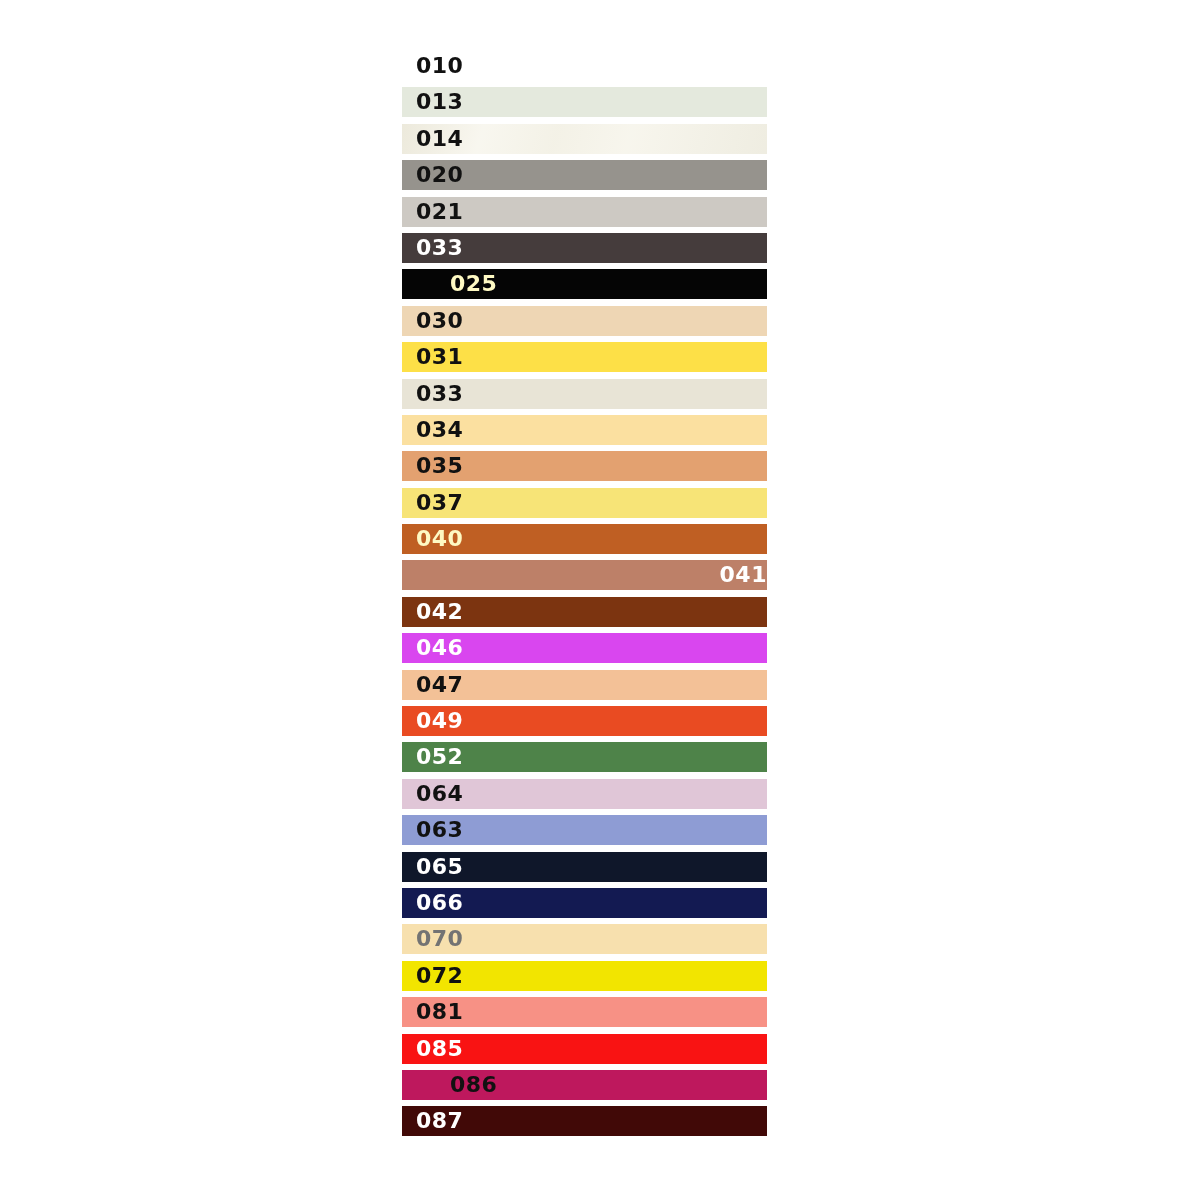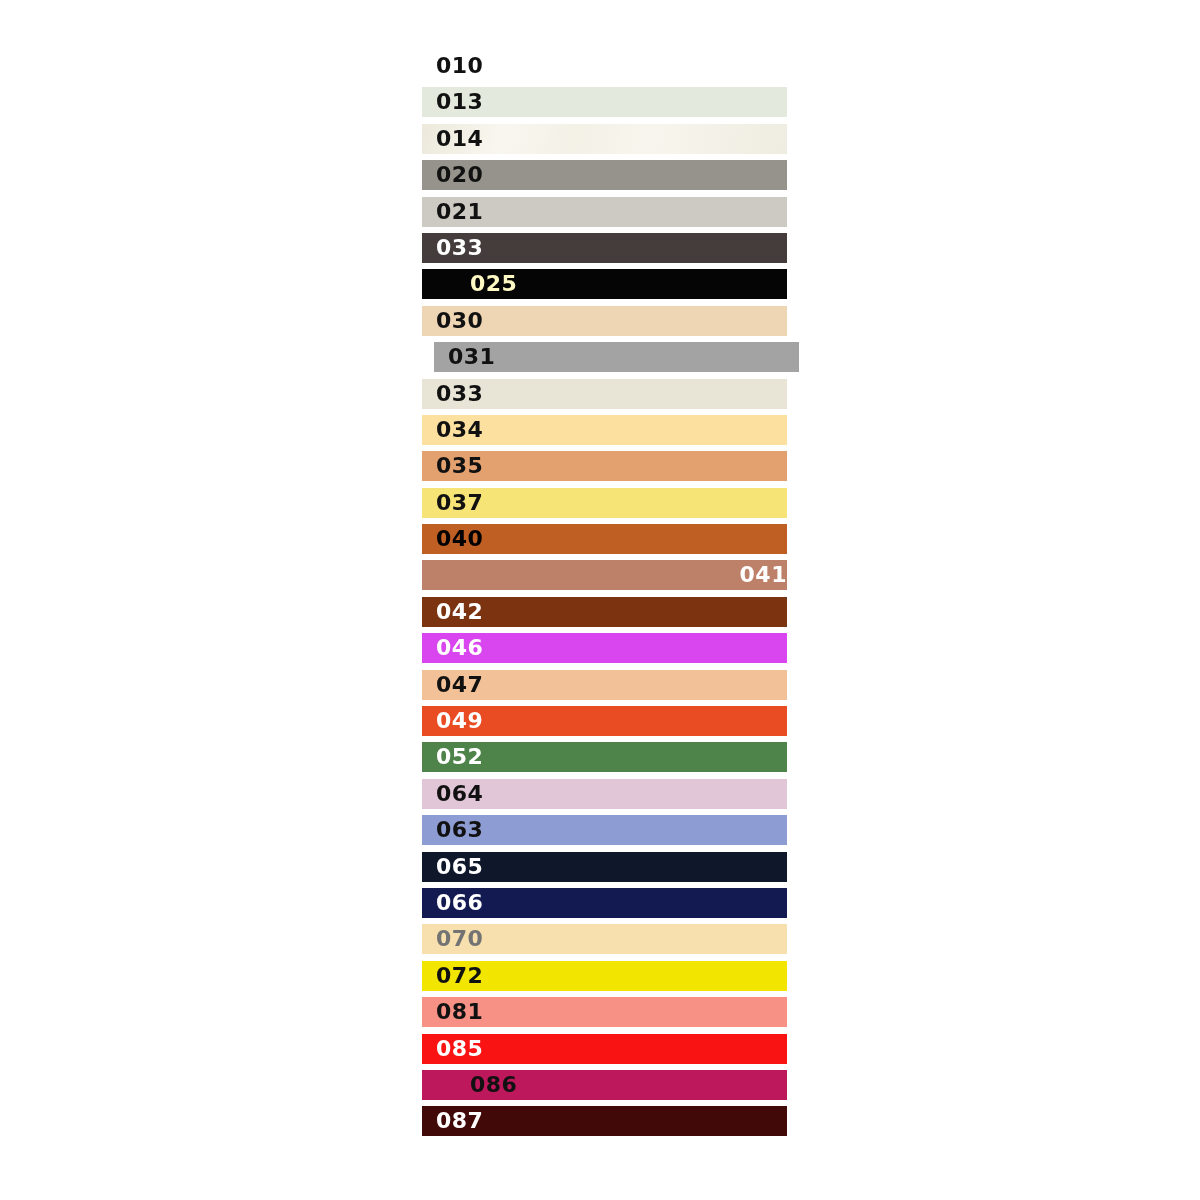--- a/index.html
+++ b/index.html
@@ -9,21 +9,21 @@
   }
   body {
     width: 1200px;
     height: 1200px;
     background: #ffffff;
     font-family: "DejaVu Sans", sans-serif;
     overflow: hidden;
   }
   #swatch-chart {
     position: absolute;
-    left: 422px;
+    left: 402px;
     top: 51px;
     width: 365px;
   }
   .swatch-row {
     position: relative;
     height: 30px;
     margin-bottom: 6.4px;
     width: 365px;
     box-sizing: border-box;
     display: flex;
@@ -73,37 +73,37 @@
     </div>
     <div class="swatch-row" style="background: rgb(69, 60, 60);">
       <span class="swatch-label" style="color: rgb(255, 255, 255); position: relative;">033</span>
     </div>
     <div class="swatch-row" style="background: rgb(5, 5, 5);">
       <span class="swatch-label" style="color: #fef9c3; position: relative; padding-left: 48px;">025</span>
     </div>
     <div class="swatch-row" style="background: rgb(238, 214, 180);">
       <span class="swatch-label" style="color: rgb(17, 17, 17); position: relative;">030</span>
     </div>
-    <div class="swatch-row" style="background: #a3a3a3; margin-left: 12px;">
+    <div class="swatch-row" style="background: #fde047;">
       <span class="swatch-label" style="color: rgb(17, 17, 17); position: relative;">031</span>
     </div>
     <div class="swatch-row" style="background: rgb(232, 228, 214);">
       <span class="swatch-label" style="color: rgb(17, 17, 17); position: relative;">033</span>
     </div>
     <div class="swatch-row" style="background: rgb(251, 224, 160);">
       <span class="swatch-label" style="color: rgb(17, 17, 17); position: relative;">034</span>
     </div>
     <div class="swatch-row" style="background: rgb(227, 161, 112);">
       <span class="swatch-label" style="color: rgb(17, 17, 17); position: relative;">035</span>
     </div>
     <div class="swatch-row" style="background: rgb(247, 228, 119);">
       <span class="swatch-label" style="color: rgb(17, 17, 17); position: relative;">037</span>
     </div>
     <div class="swatch-row" style="background: rgb(191, 95, 35);">
-      <span class="swatch-label" style="color: #000000; position: relative;">040</span>
+      <span class="swatch-label" style="color: #fef9c3; position: relative;">040</span>
     </div>
     <div class="swatch-row" style="background: rgb(189, 128, 104); justify-content: flex-end;">
       <span class="swatch-label" style="color: rgb(255, 255, 255); position: relative;">041</span>
     </div>
     <div class="swatch-row" style="background: rgb(124, 52, 16);">
       <span class="swatch-label" style="color: rgb(255, 255, 255); position: relative;">042</span>
     </div>
     <div class="swatch-row" style="background: #d946ef;">
       <span class="swatch-label" style="color: rgb(255, 255, 255); position: relative;">046</span>
     </div>

